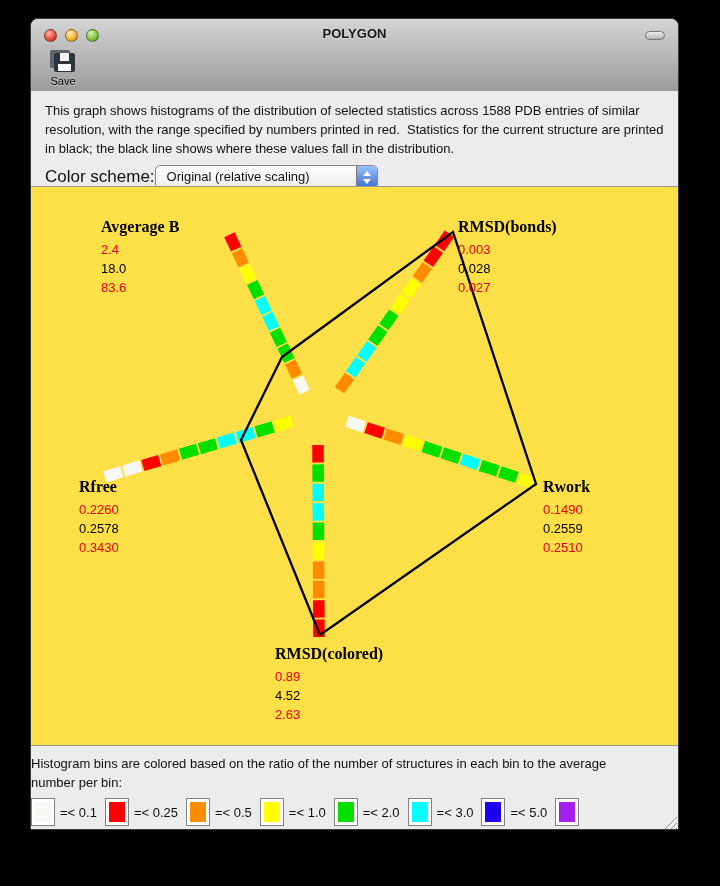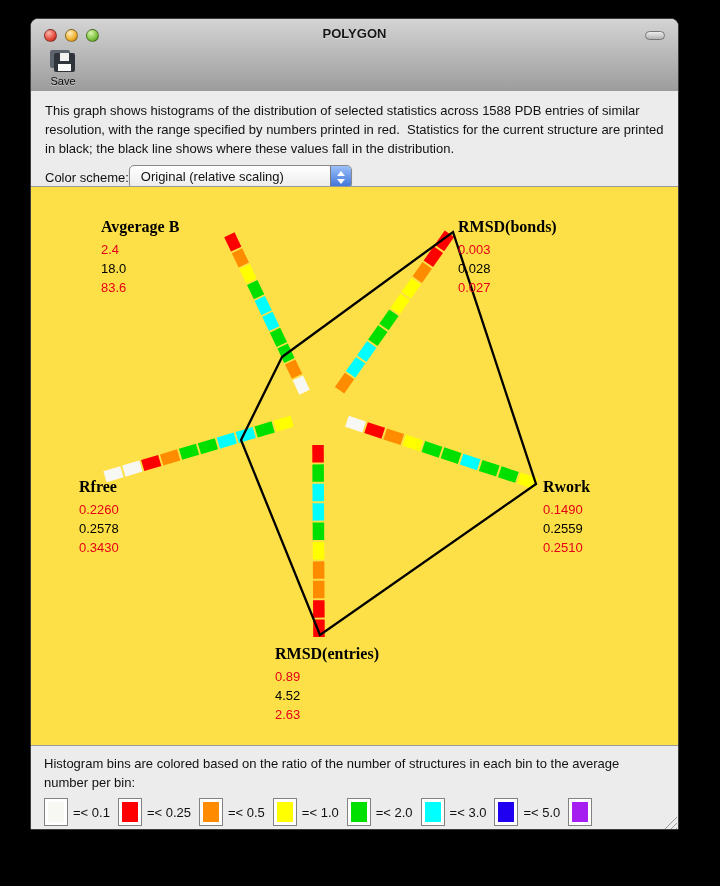--- a/index.html
+++ b/index.html
@@ -28,41 +28,41 @@
   .floppy-back{position:absolute;left:0;top:0;width:20px;height:18px;background:#5d646d;border-radius:2px;}
   .floppy{position:absolute;left:4px;top:3px;width:21px;height:19px;background:#2f343b;border-radius:2px;}
   .floppy::before{content:"";position:absolute;left:6px;top:0;width:9px;height:8px;background:#f2f2f2;}
   .floppy::after{content:"";position:absolute;left:4px;bottom:1px;width:13px;height:7px;background:#fafafa;}
   .save-label{font-size:11px;margin-top:2px;color:#0c0c0c;text-shadow:0 1px 0 rgba(255,255,255,.4);}
   
   .content{position:absolute;top:72px;left:0;right:0;bottom:0;background:#ececec;}
   .desc-panel{height:95px;box-sizing:border-box;padding:10px 14px 0;}
   .desc-panel p{margin:0;font-size:13px;line-height:19px;width:632px;white-space:pre-wrap;}
   .scheme-row{margin-top:7px;display:flex;align-items:center;}
-  .scheme-label{font-size:13px;}
+  .scheme-label{font-size:17px;}
   .dropdown{width:223px;height:24px;box-sizing:border-box;border:1px solid #898989;
     border-radius:5px;background:linear-gradient(#ffffff,#ebebeb);position:relative;
     font-size:13px;line-height:22px;padding-left:11px;box-shadow:0 1px 1px rgba(0,0,0,.18);cursor:default;}
   .stepper{position:absolute;right:0;top:0;bottom:0;width:20px;border-radius:0 4px 4px 0;
     background:linear-gradient(#9bc1fa,#3a6fd8);display:flex;flex-direction:column;align-items:center;justify-content:center;
     border-left:1px solid #7a7a7a;}
   .tri{width:0;height:0;border-left:4px solid transparent;border-right:4px solid transparent;}
   .tri.up{border-bottom:5px solid #fff;margin-bottom:3px;}
   .tri.down{border-top:5px solid #fff;}
   
   .plot-panel{position:relative;height:560px;box-sizing:border-box;background:#fde047;
     border-top:1px solid #989898;border-bottom:1px solid #989898;}
   #plot-svg{position:absolute;left:0;top:0;}
   .axis-label{position:absolute;}
   .axis-title{font-family:"Liberation Serif", serif;font-weight:bold;font-size:16px;color:#000;margin-bottom:4px;white-space:nowrap;}
   .axis-val{font-family:Liberation Sans, sans-serif;font-size:13px;line-height:19px;}
   .axis-val.red{color:#e60017;}
   .axis-val.black{color:#000;}
   
-  .footer-panel{position:relative;box-sizing:border-box;padding:8px 13px 0;height:84px;}
+  .footer-panel{position:relative;box-sizing:border-box;padding:8px 0 0;height:84px;}
   .footer-panel p{margin:0;font-size:13px;line-height:19px;width:604px;}
   .legend{display:flex;align-items:center;margin-top:6px;}
   .legend-item{display:flex;align-items:center;}
   .swatch{width:24px;height:28px;box-sizing:border-box;border:1px solid #828282;background:#fff;
     display:flex;align-items:center;justify-content:center;margin-right:5px;}
   .swatch-inner{width:16px;height:20px;}
   .legend-label{font-size:13px;margin-right:8px;white-space:nowrap;}
   .resize-grip{position:absolute;right:1px;bottom:1px;width:14px;height:14px;
     background:repeating-linear-gradient(135deg,transparent 0 3px,#9b9b9b 3px 4px);
     clip-path:polygon(100% 0,100% 100%,0 100%);}
@@ -173,21 +173,21 @@
           <div class="axis-val black">0.028</div>
           <div class="axis-val red">0.027</div>
         </div>
         <div class="axis-label" style="left: 512px; top: 291px;">
           <div class="axis-title">Rwork</div>
           <div class="axis-val red">0.1490</div>
           <div class="axis-val black">0.2559</div>
           <div class="axis-val red">0.2510</div>
         </div>
         <div class="axis-label" style="left: 244px; top: 458px;">
-          <div class="axis-title">RMSD(entries)</div>
+          <div class="axis-title">RMSD(colored)</div>
           <div class="axis-val red">0.89</div>
           <div class="axis-val black">4.52</div>
           <div class="axis-val red">2.63</div>
         </div>
         <div class="axis-label" style="left: 20px; top: 291px; margin-left: 28px;">
           <div class="axis-title">Rfree</div>
           <div class="axis-val red">0.2260</div>
           <div class="axis-val black">0.2578</div>
           <div class="axis-val red">0.3430</div>
         </div>

